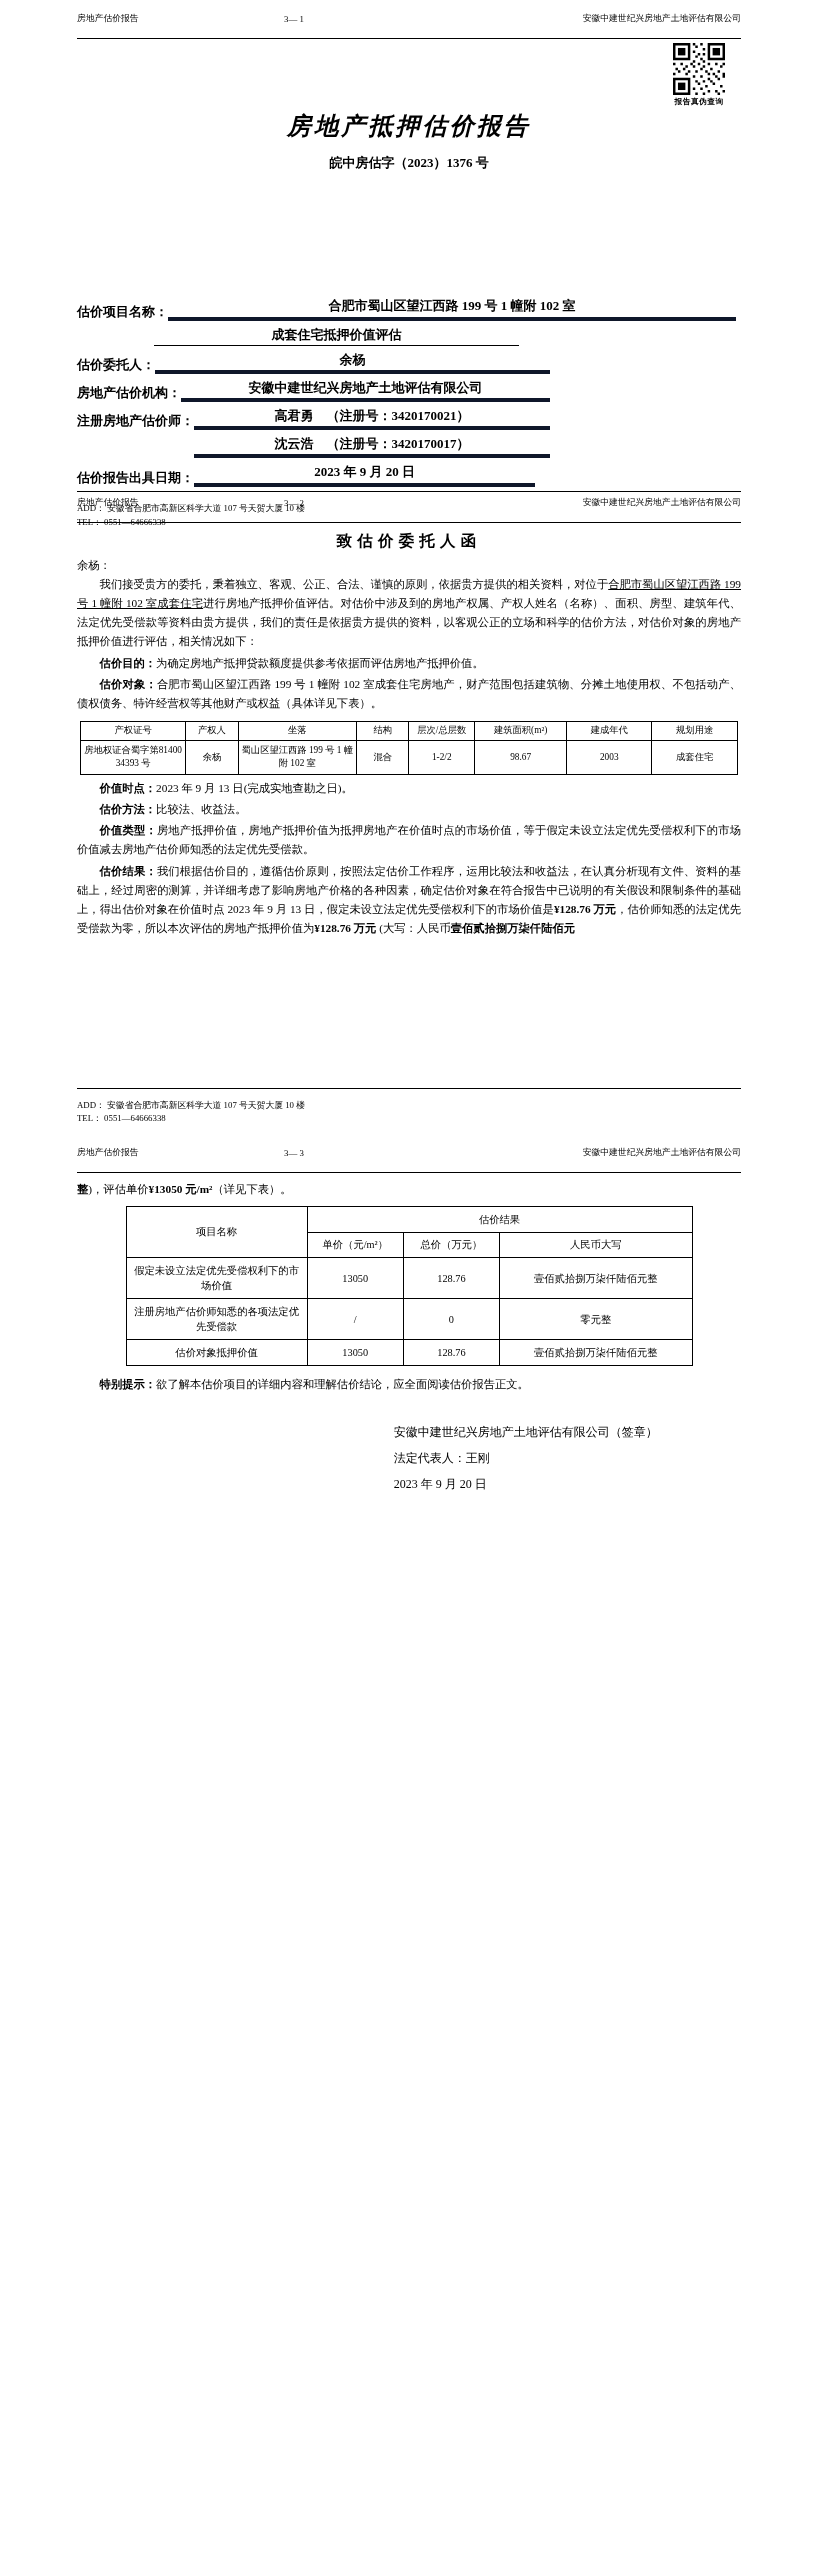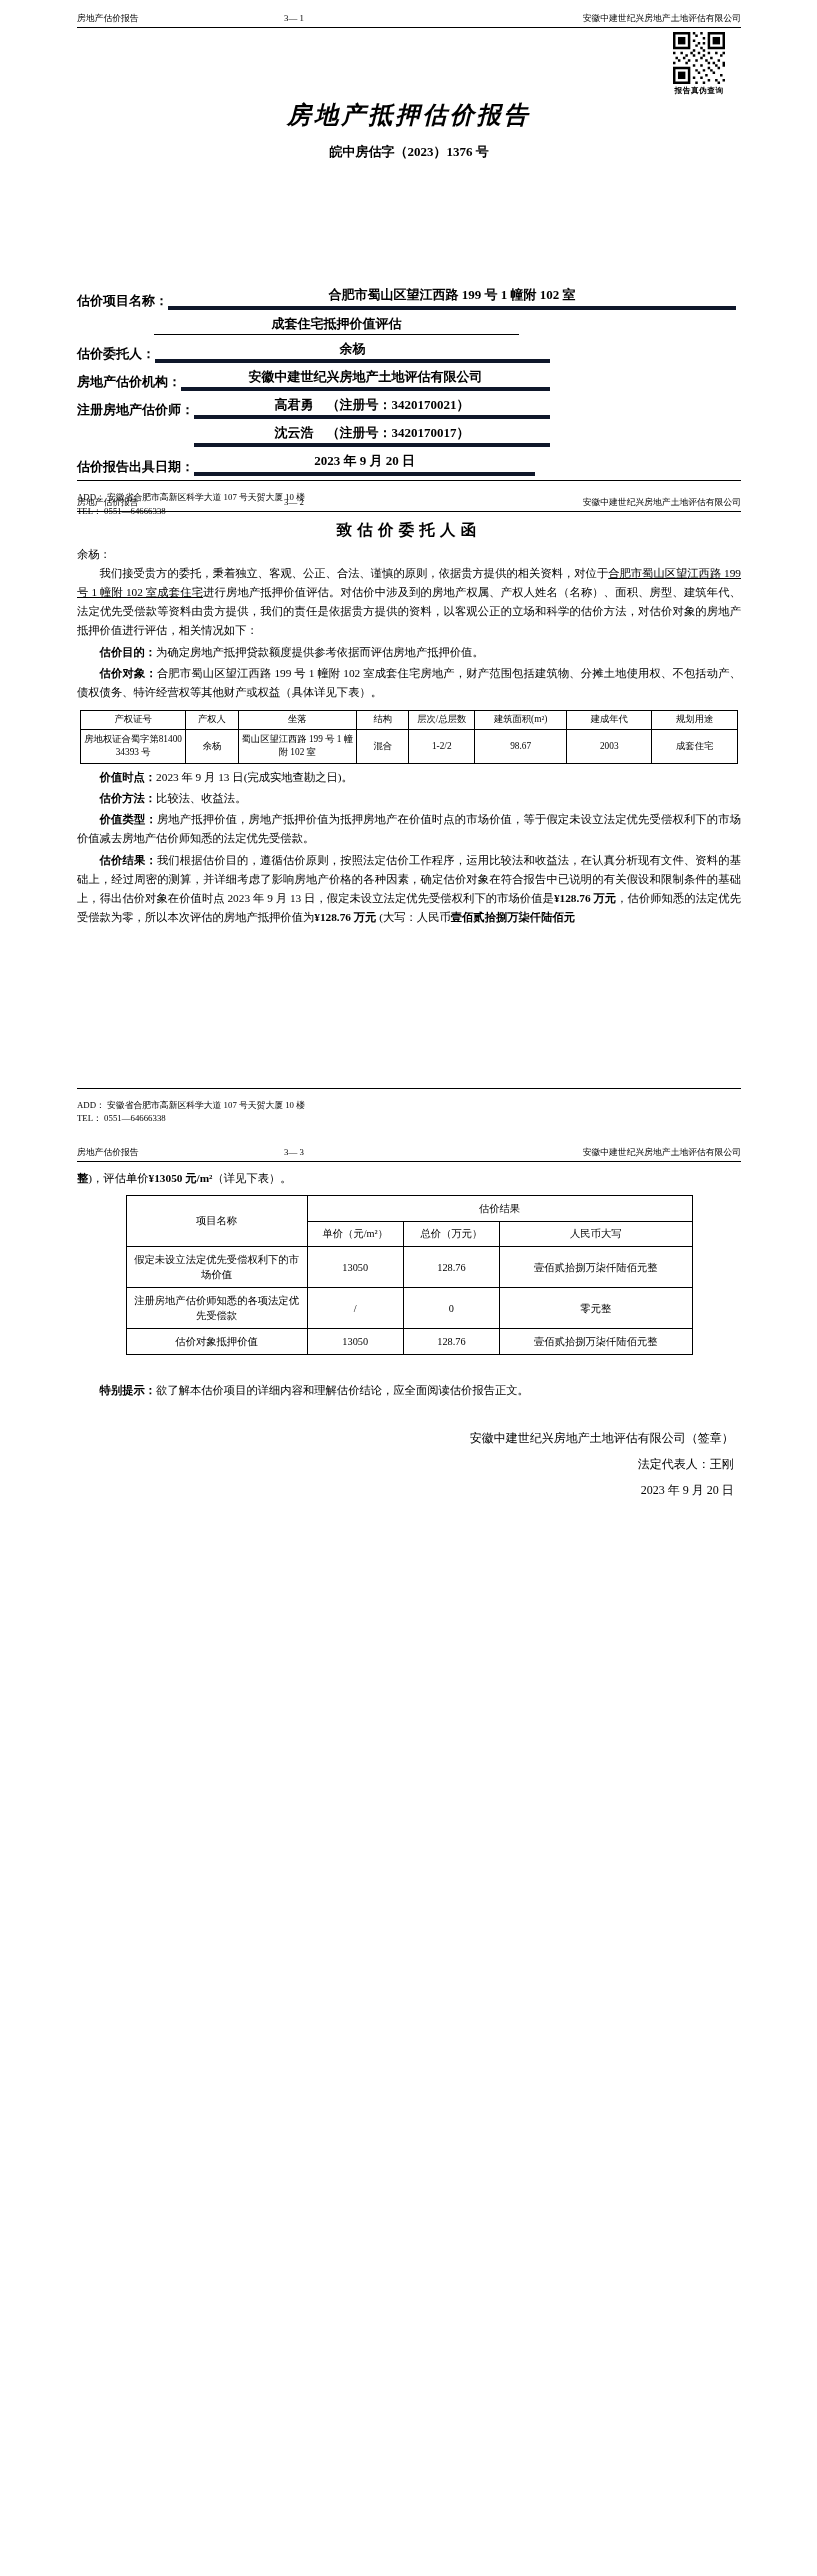--- a/index.html
+++ b/index.html
@@ -4,21 +4,21 @@
 <style>
   *{box-sizing:border-box;}
   html,body{margin:0;padding:0;}
   body{width:818px;background:#ffffff;color:#000;font-family:"Liberation Serif","DejaVu Serif",serif;}
   .doc{position:relative;width:818px;height:3300px;background:#fff;overflow:hidden;}
   .page{display:flex;flex-direction:column;padding:13.4px 77px 8.2px;}
   .page1{height:484px;}
   .page2{height:650px;}
   .page3{height:2165px;}
 
-  .page-header{position:relative;display:flex;align-items:flex-start;font-size:8.8px;border-bottom:1px solid #000;padding-bottom:2px;}
+  .page-header{position:relative;display:flex;align-items:center;font-size:8.8px;border-bottom:1px solid #000;padding-bottom:13px;}
   .ph-num{position:absolute;left:207px;}
   .ph-right{margin-left:auto;}
   .page-footer{margin-top:auto;border-top:1px solid #000;padding-top:10px;font-size:8.8px;line-height:1.55;}
 
   
   .qr-wrap{align-self:flex-end;margin:4.1px 14.4px 0 0;width:55px;text-align:center;}
   .qr{display:block;margin:0 auto;}
   .qr-caption{font-size:7.7px;font-weight:bold;margin-top:1.5px;letter-spacing:0.5px;white-space:nowrap;}
   .title{margin:3.1px 0 0;text-align:center;font-size:24px;font-weight:bold;letter-spacing:3.1px;font-style:italic;}
   .doc-no{margin-top:12.4px;text-align:center;font-size:13px;font-weight:bold;}
@@ -38,22 +38,22 @@
   .para b{font-weight:bold;}
   .uline{text-decoration:underline;}
 
   .ptable{width:calc(100% - 6.2px);margin:5.2px auto 4.1px;border-collapse:collapse;table-layout:fixed;font-size:9.3px;}
   .ptable th,.ptable td{border:0.5px solid #000;text-align:center;vertical-align:middle;padding:2.6px 1.5px;line-height:1.45;font-weight:normal;word-break:break-all;}
 
   
   .cont{margin:6.2px 0 0;font-size:11.3px;line-height:1.7;text-align:justify;}
   .rtable{width:567px;margin:7.2px auto 5.2px;border-collapse:collapse;table-layout:fixed;font-size:10.3px;}
   .rtable td{border:0.5px solid #000;text-align:center;vertical-align:middle;padding:4.6px 3.1px;line-height:1.5;word-break:break-all;}
-  .notice{margin-top:21px;}
-  .sig{width:340px;margin:24px 7.2px 0 auto;text-align:right;font-size:12px;line-height:2.15;}
+  .notice{margin-top:4px;}
+  .sig{width:340px;margin:24px 7.2px 0 auto;text-align:left;font-size:12px;line-height:2.15;}
   .qr-notice{margin-top:17.5px;text-align:center;font-size:13.4px;font-weight:bold;letter-spacing:1px;}
 </style>
 </head>
 <body>
 
 <div class="doc">
 
   <section class="page page1">
     <header class="page-header">
       <span class="ph-left">房地产估价报告</span>

